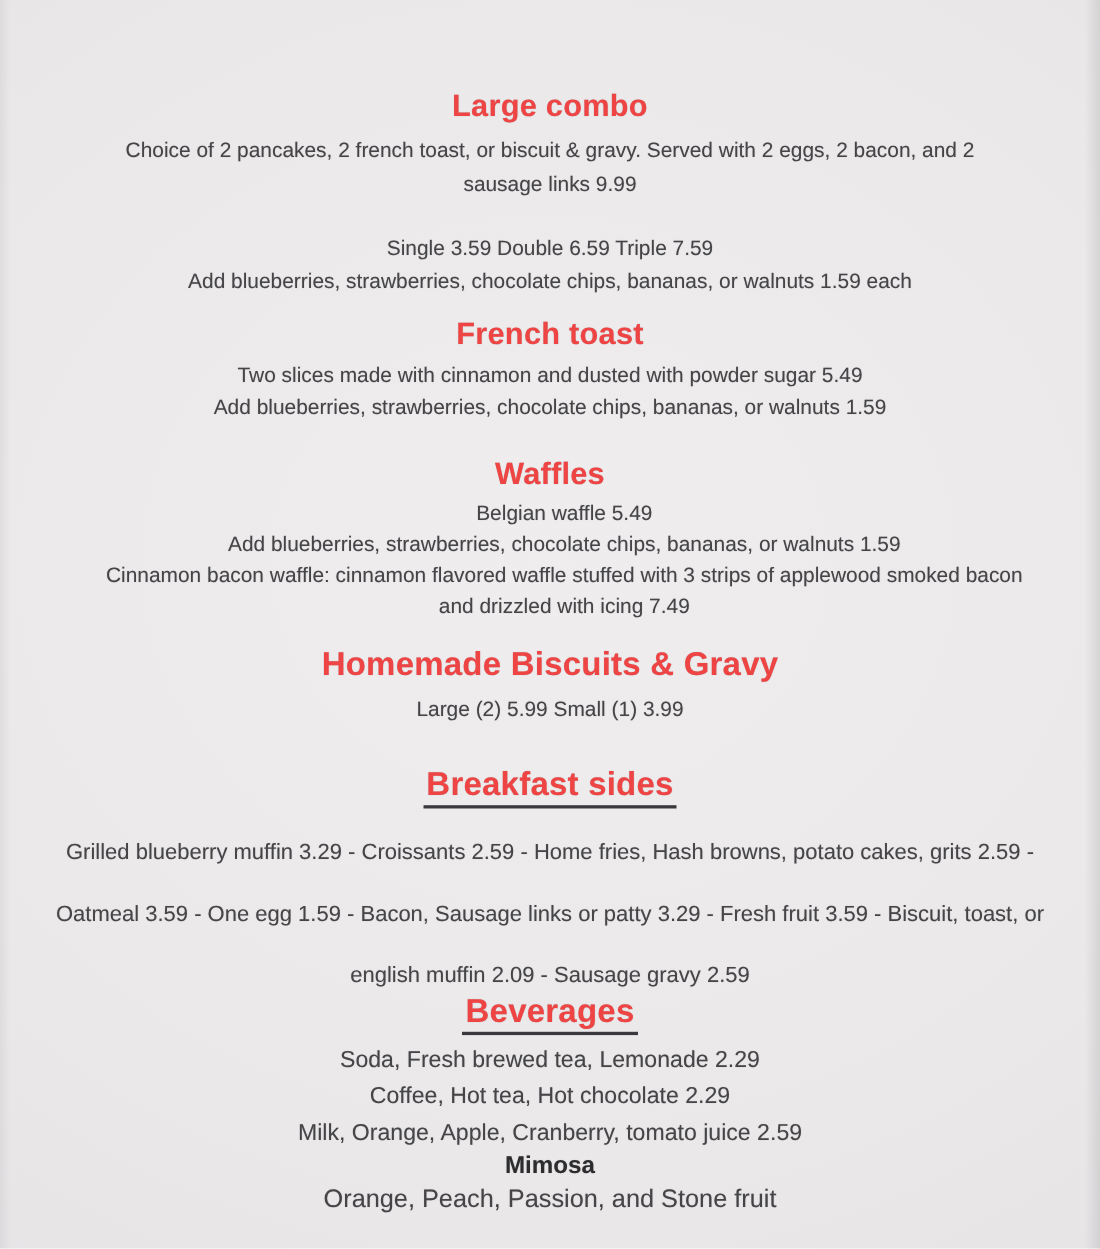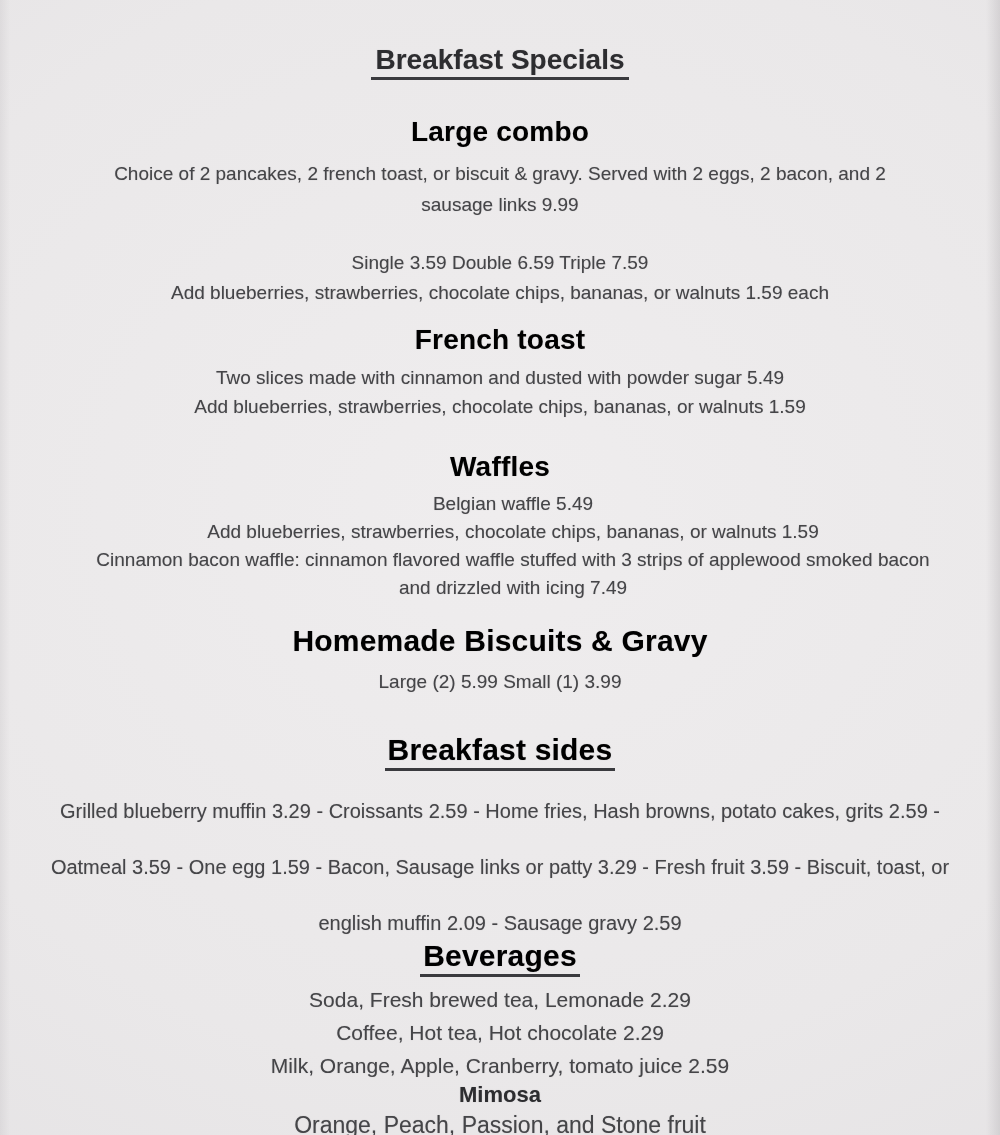--- a/index.html
+++ b/index.html
@@ -27,21 +27,21 @@
     color: #2d2d30;
     display: inline-block;
     border-bottom: 3px solid #3a3a3e;
     padding: 0 4px 1px 4px;
   }
   h2 {
     margin: 0;
     font-size: 28px;
     line-height: 32px;
     font-weight: 700;
-    color: #000000;
+    color: #ef4444;
     letter-spacing: 0.2px;
   }
   h2.big { font-size: 30px; line-height: 34px; }
   h2 .u {
     display: inline-block;
     border-bottom: 3px solid #3a3a3e;
     padding: 0 3px 1px 3px;
   }
   p { margin: 0; font-size: 19px; }
   .lines { margin: 0 auto; }
@@ -69,23 +69,20 @@
     color: #2d2d30;
   }
   .sublines { margin-top: 2px; }
   .sublines p { line-height: 30px; font-size: 23px; }
 </style>
 </head>
 <body>
 
 <div class="menu">
 
-  <div class="title-row">
-    <span class="title">Breakfast Specials</span>
-  </div>
 
   <section class="sec-lc">
     <h2>Large combo</h2>
     <div class="lines">
       <p>Choice of 2 pancakes, 2 french toast, or biscuit &amp; gravy. Served with 2 eggs, 2 bacon, and 2</p>
       <p>sausage links 9.99</p>
     </div>
   </section>
 
   <section class="sec-pan">

